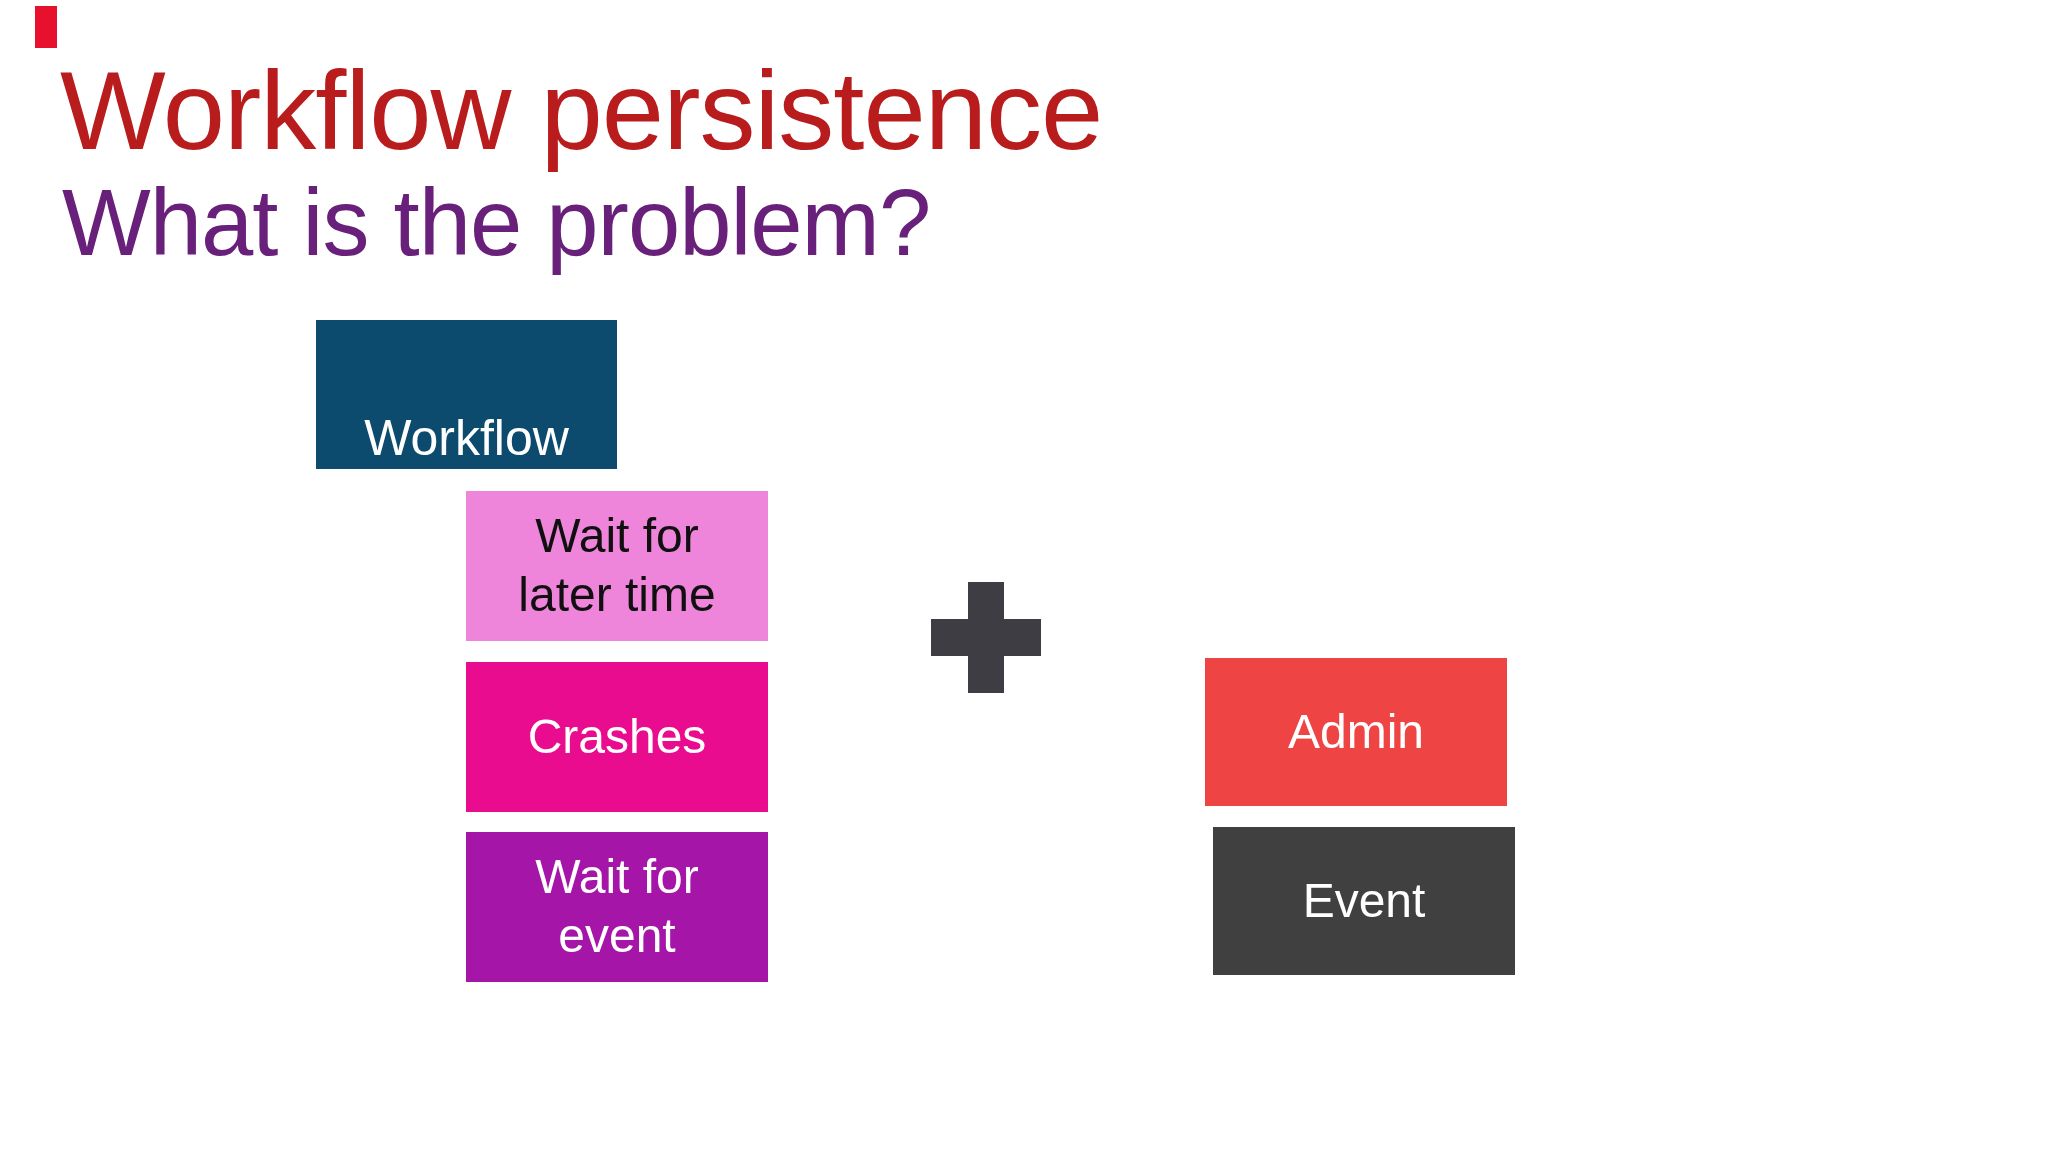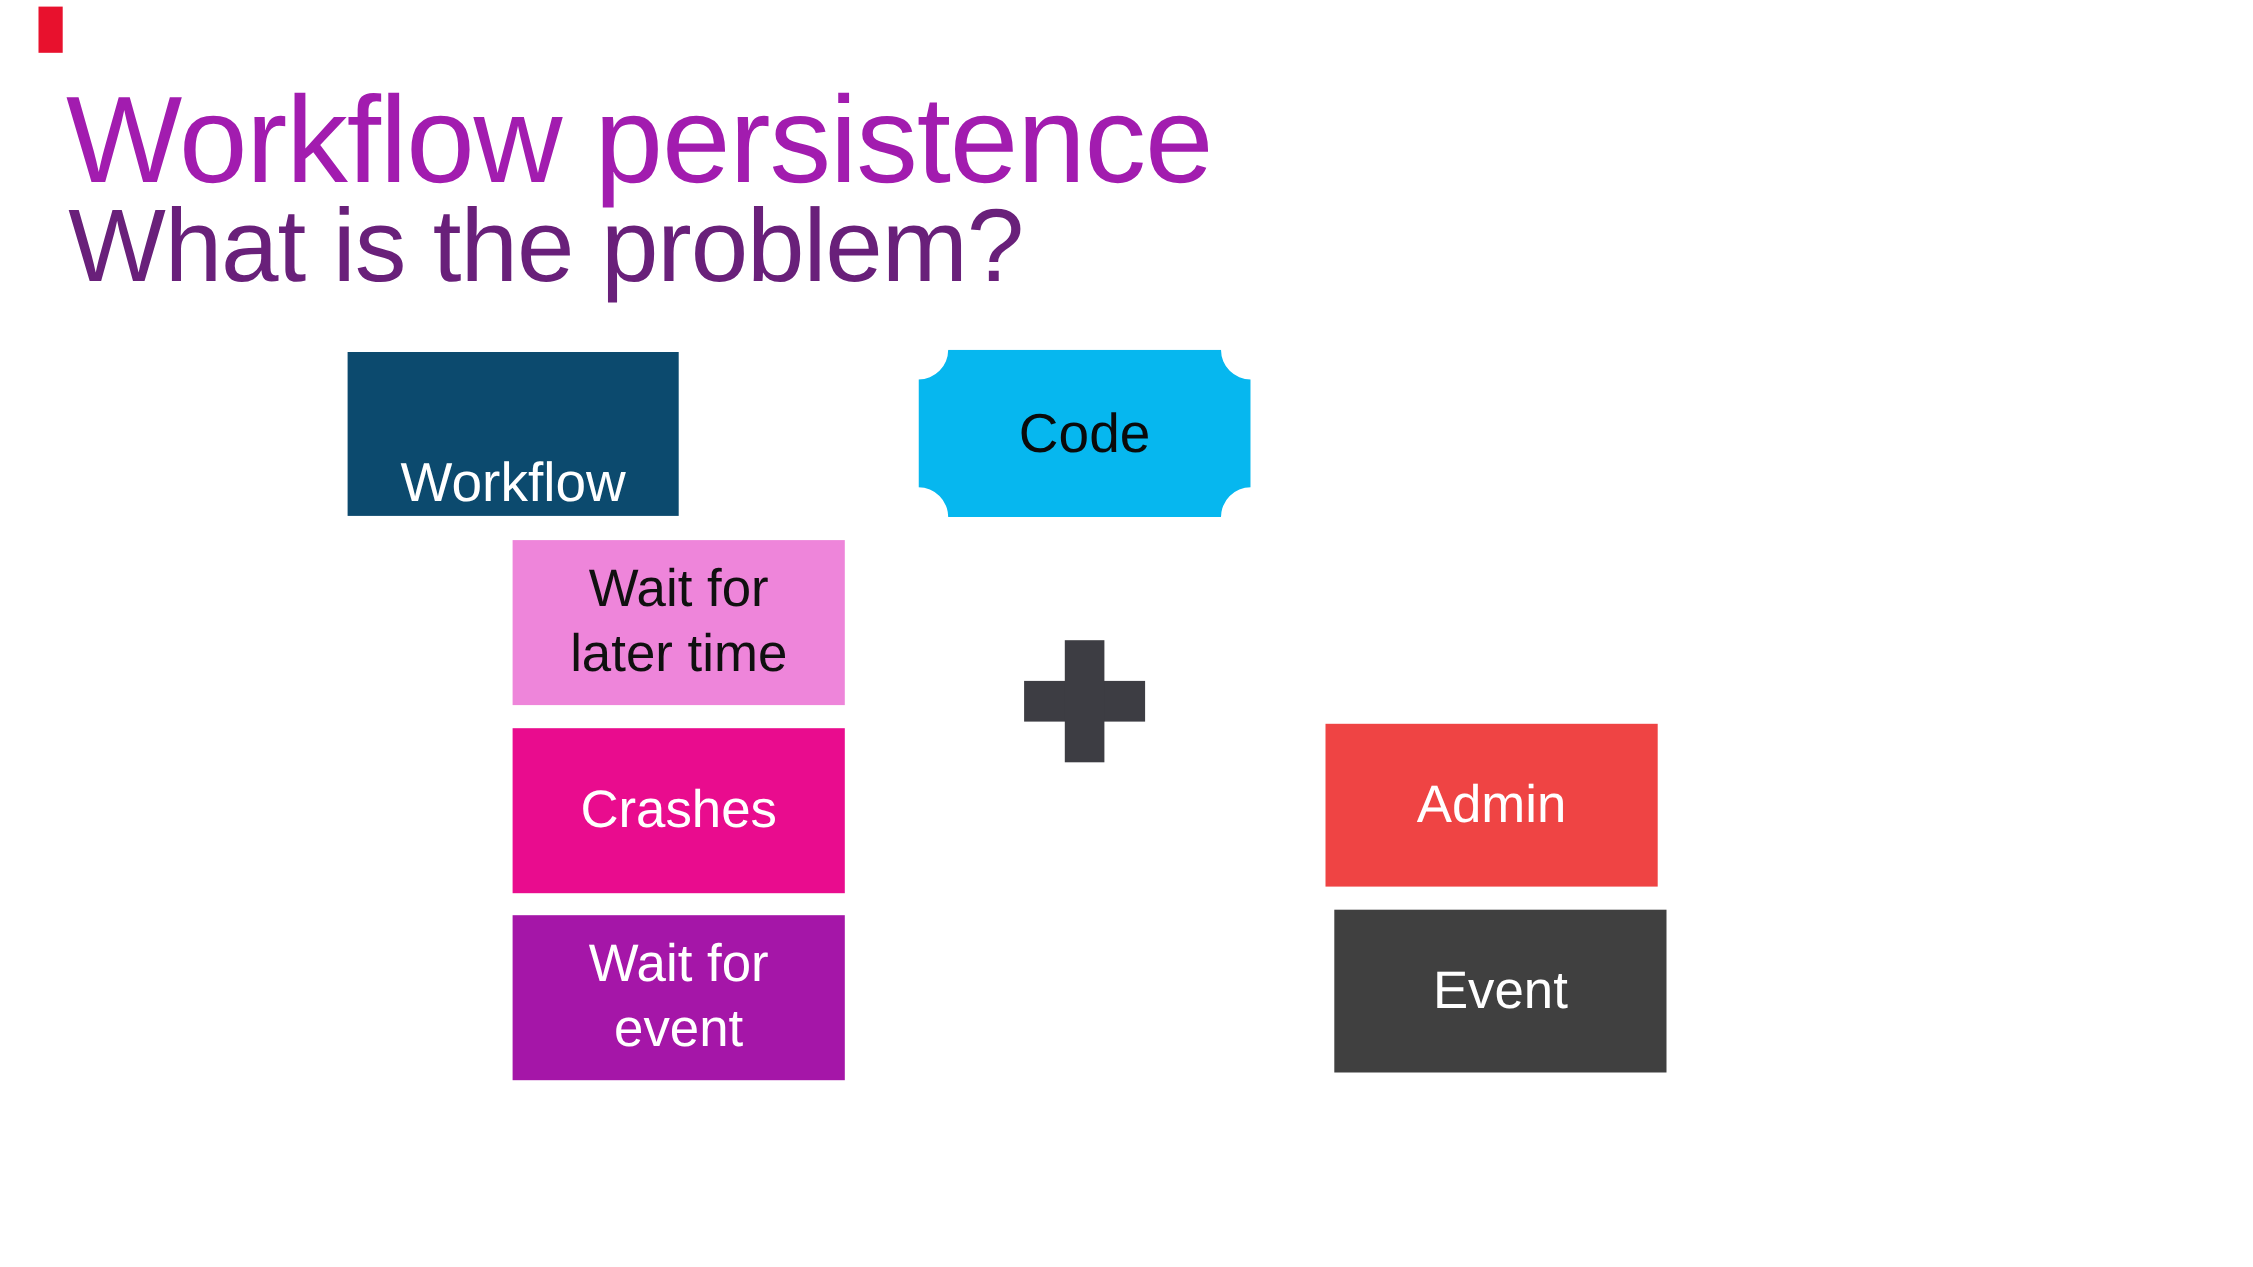--- a/index.html
+++ b/index.html
@@ -15,24 +15,23 @@
     position: absolute;
     left: 35px; top: 6px;
     width: 22px; height: 42px;
     background: #e8112d;
   }
   .title {
     position: absolute;
     left: 60px; top: 52px;
     font-size: 112px;
     line-height: 1.05;
-    color: #a21caf;
+    color: #b91c1c;
     letter-spacing: -1px;
     white-space: nowrap;
-    margin-top: 16px;
   }
   .subtitle {
     position: absolute;
     left: 62px; top: 174px;
     font-size: 94px;
     line-height: 1.05;
     color: #69207a;
     letter-spacing: -1px;
     white-space: nowrap;
   }
@@ -119,26 +118,20 @@
 
   <div class="red-marker"></div>
 
   <div class="title">Workflow persistence</div>
   <div class="subtitle">What is the problem?</div>
 
   <div class="box box-workflow">
     <span>Workflow</span>
   </div>
 
-  <div class="code-shape">
-    <svg width="302" height="152" viewBox="0 0 302 152">
-      <path d="M 27,0 H 275 A 27,27 0 0 0 302,27 V 125 A 27,27 0 0 0 275,152 H 27 A 27,27 0 0 0 0,125 V 27 A 27,27 0 0 0 27,0 Z" fill="#06b7ef"></path>
-    </svg>
-    <div class="code-label">Code</div>
-  </div>
 
   <div class="box box-wait-later">
     <span>Wait for later time</span>
   </div>
   <div class="box box-crashes">
     <span>Crashes</span>
   </div>
   <div class="box box-wait-event">
     <span>Wait for event</span>
   </div>

